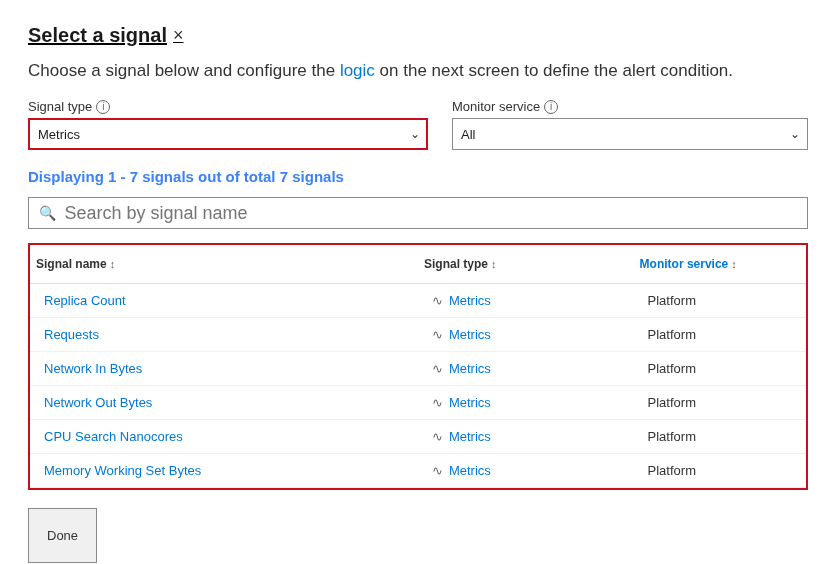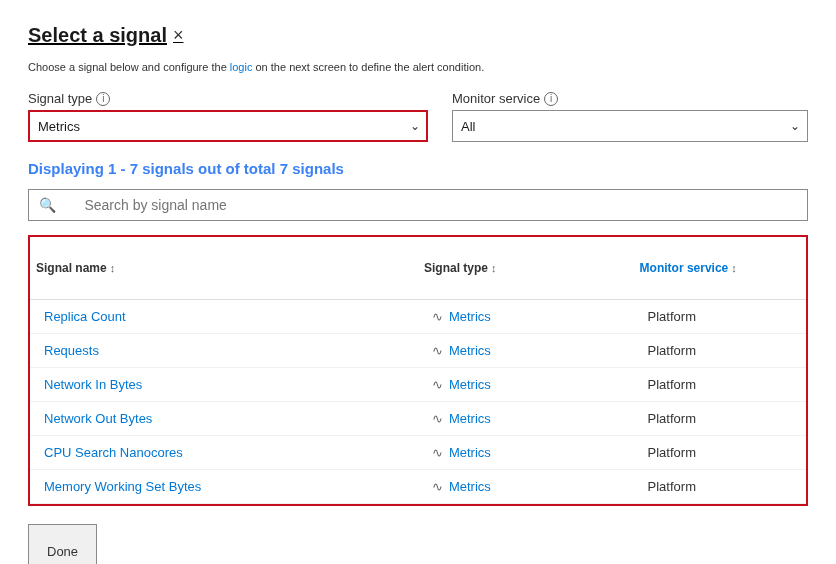--- a/index.html
+++ b/index.html
@@ -34,21 +34,21 @@
     .close-btn {
       background: none;
       border: none;
       font-size: 18px;
       cursor: pointer;
       color: #333;
       padding: 2px 6px;
       line-height: 1;
     }
     .description {
-      font-size: 11px;
+      font-size: 17px;
       color: #333;
       margin-bottom: 18px;
     }
     .description a {
       color: #0078d4;
       text-decoration: none;
     }
     .filters-row {
       display: flex;
       gap: 24px;
@@ -122,38 +122,37 @@
       align-items: center;
       border: 1px solid #8a8a8a;
       padding: 0 10px;
       height: 32px;
       margin-bottom: 14px;
       gap: 8px;
     }
     .search-box input {
       border: none;
       outline: none;
-      font-size: 14px;
+      font-size: 18px;
       color: #be185d;
       flex: 1;
-      margin-left: 20px;
     }
     .search-icon {
       color: #605e5c;
       font-size: 14px;
     }
     .table {
       width: 100%;
       border-collapse: collapse;
     }
     .table thead tr {
       border-bottom: 1px solid #ddd;
     }
     .table thead th {
-      padding: 24px 6px;
+      padding: 12px 6px;
       font-size: 12px;
       font-weight: 600;
       color: #333;
       text-align: left;
     }
     .sort-icon {
       font-size: 11px;
       color: #666;
     }
     .table tbody tr {

